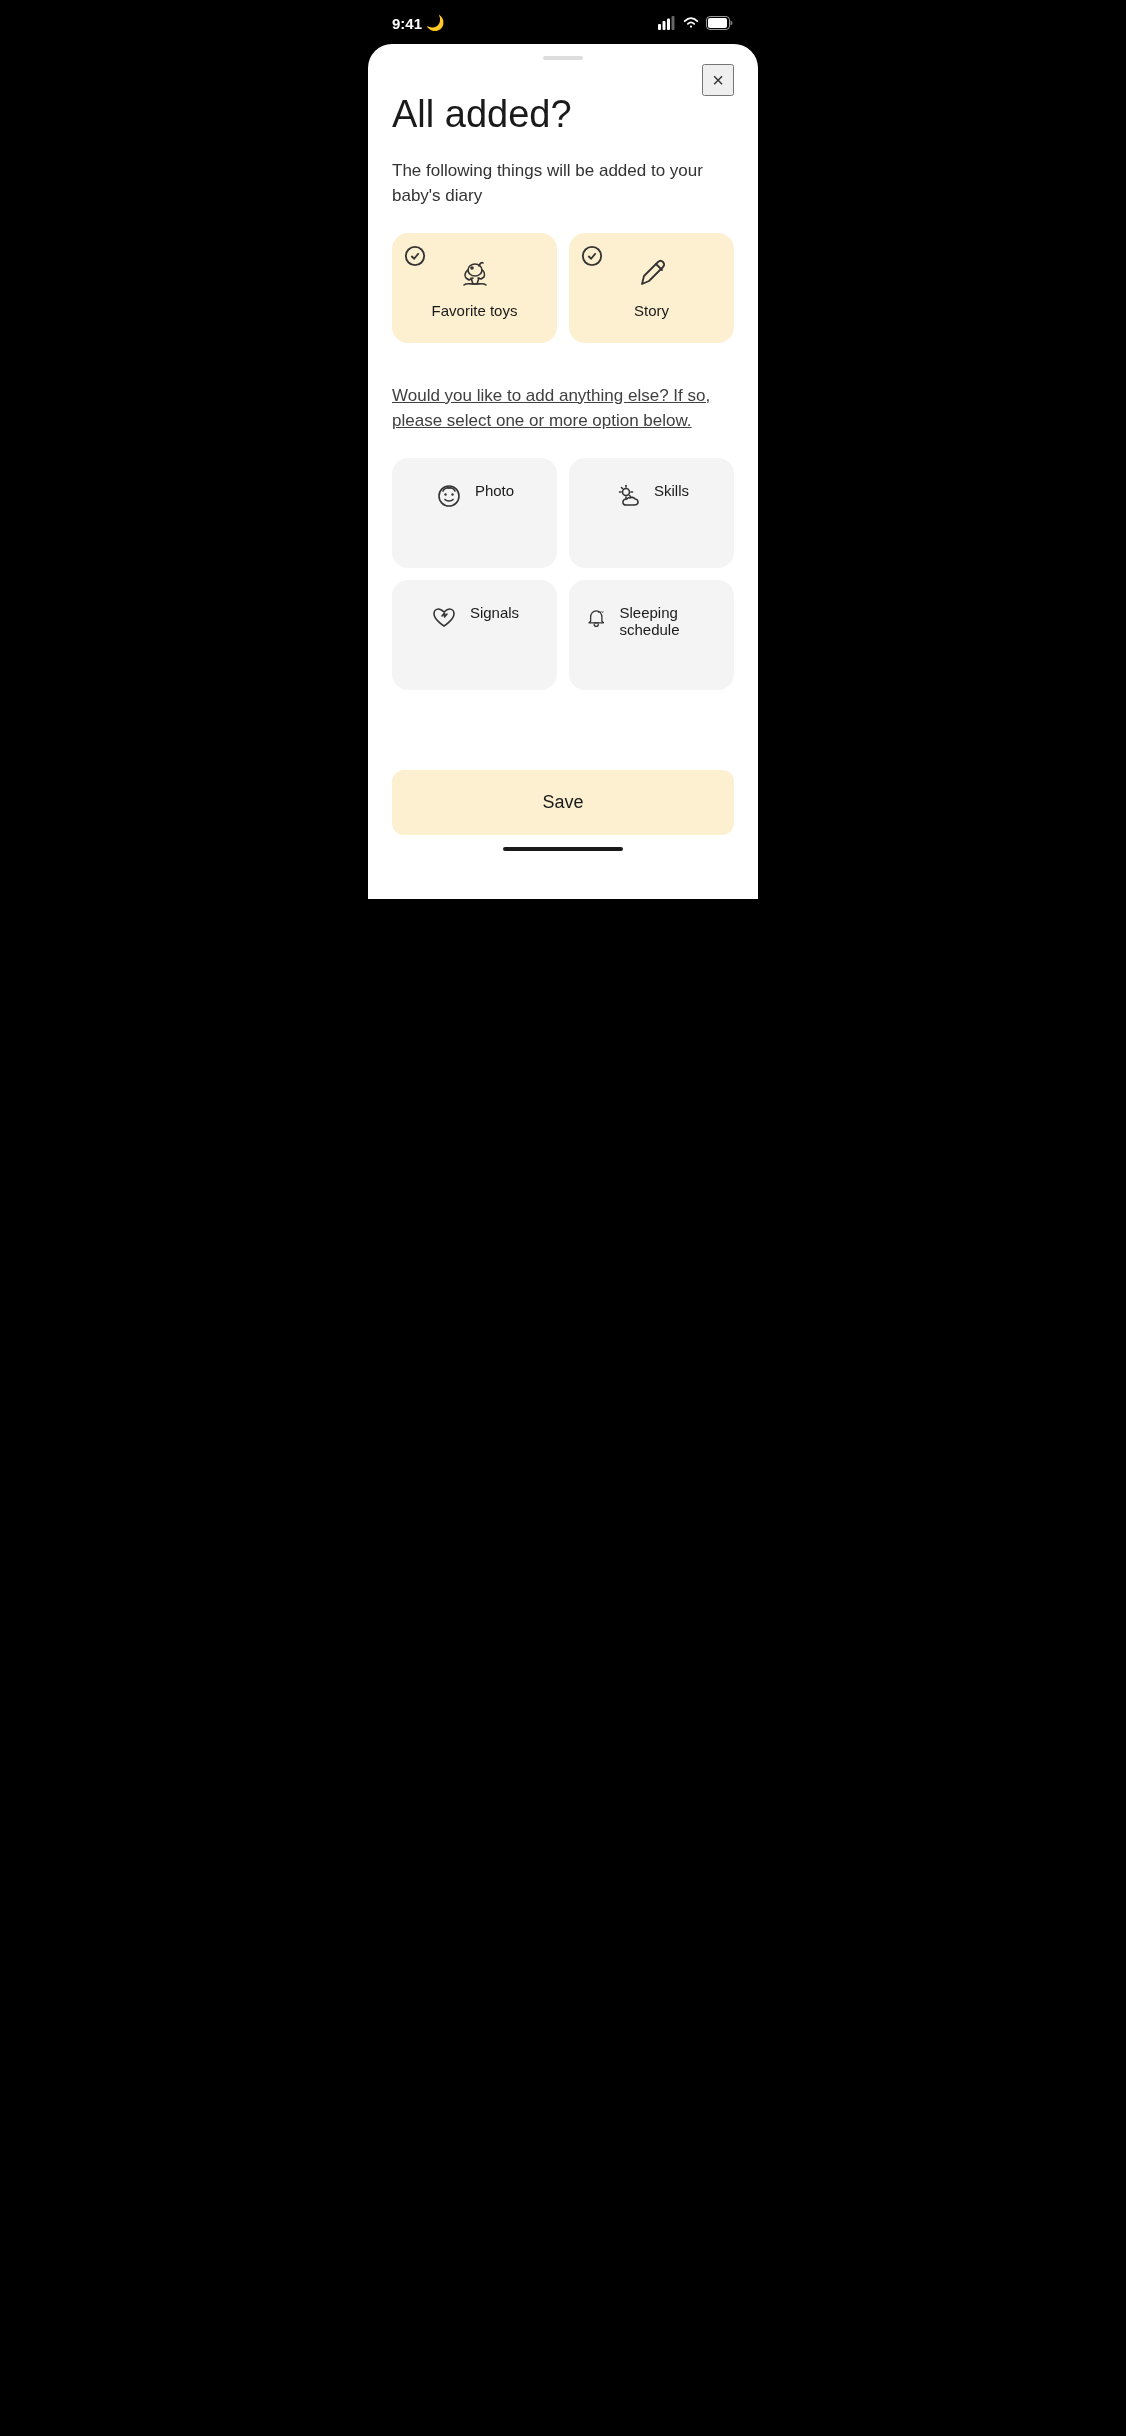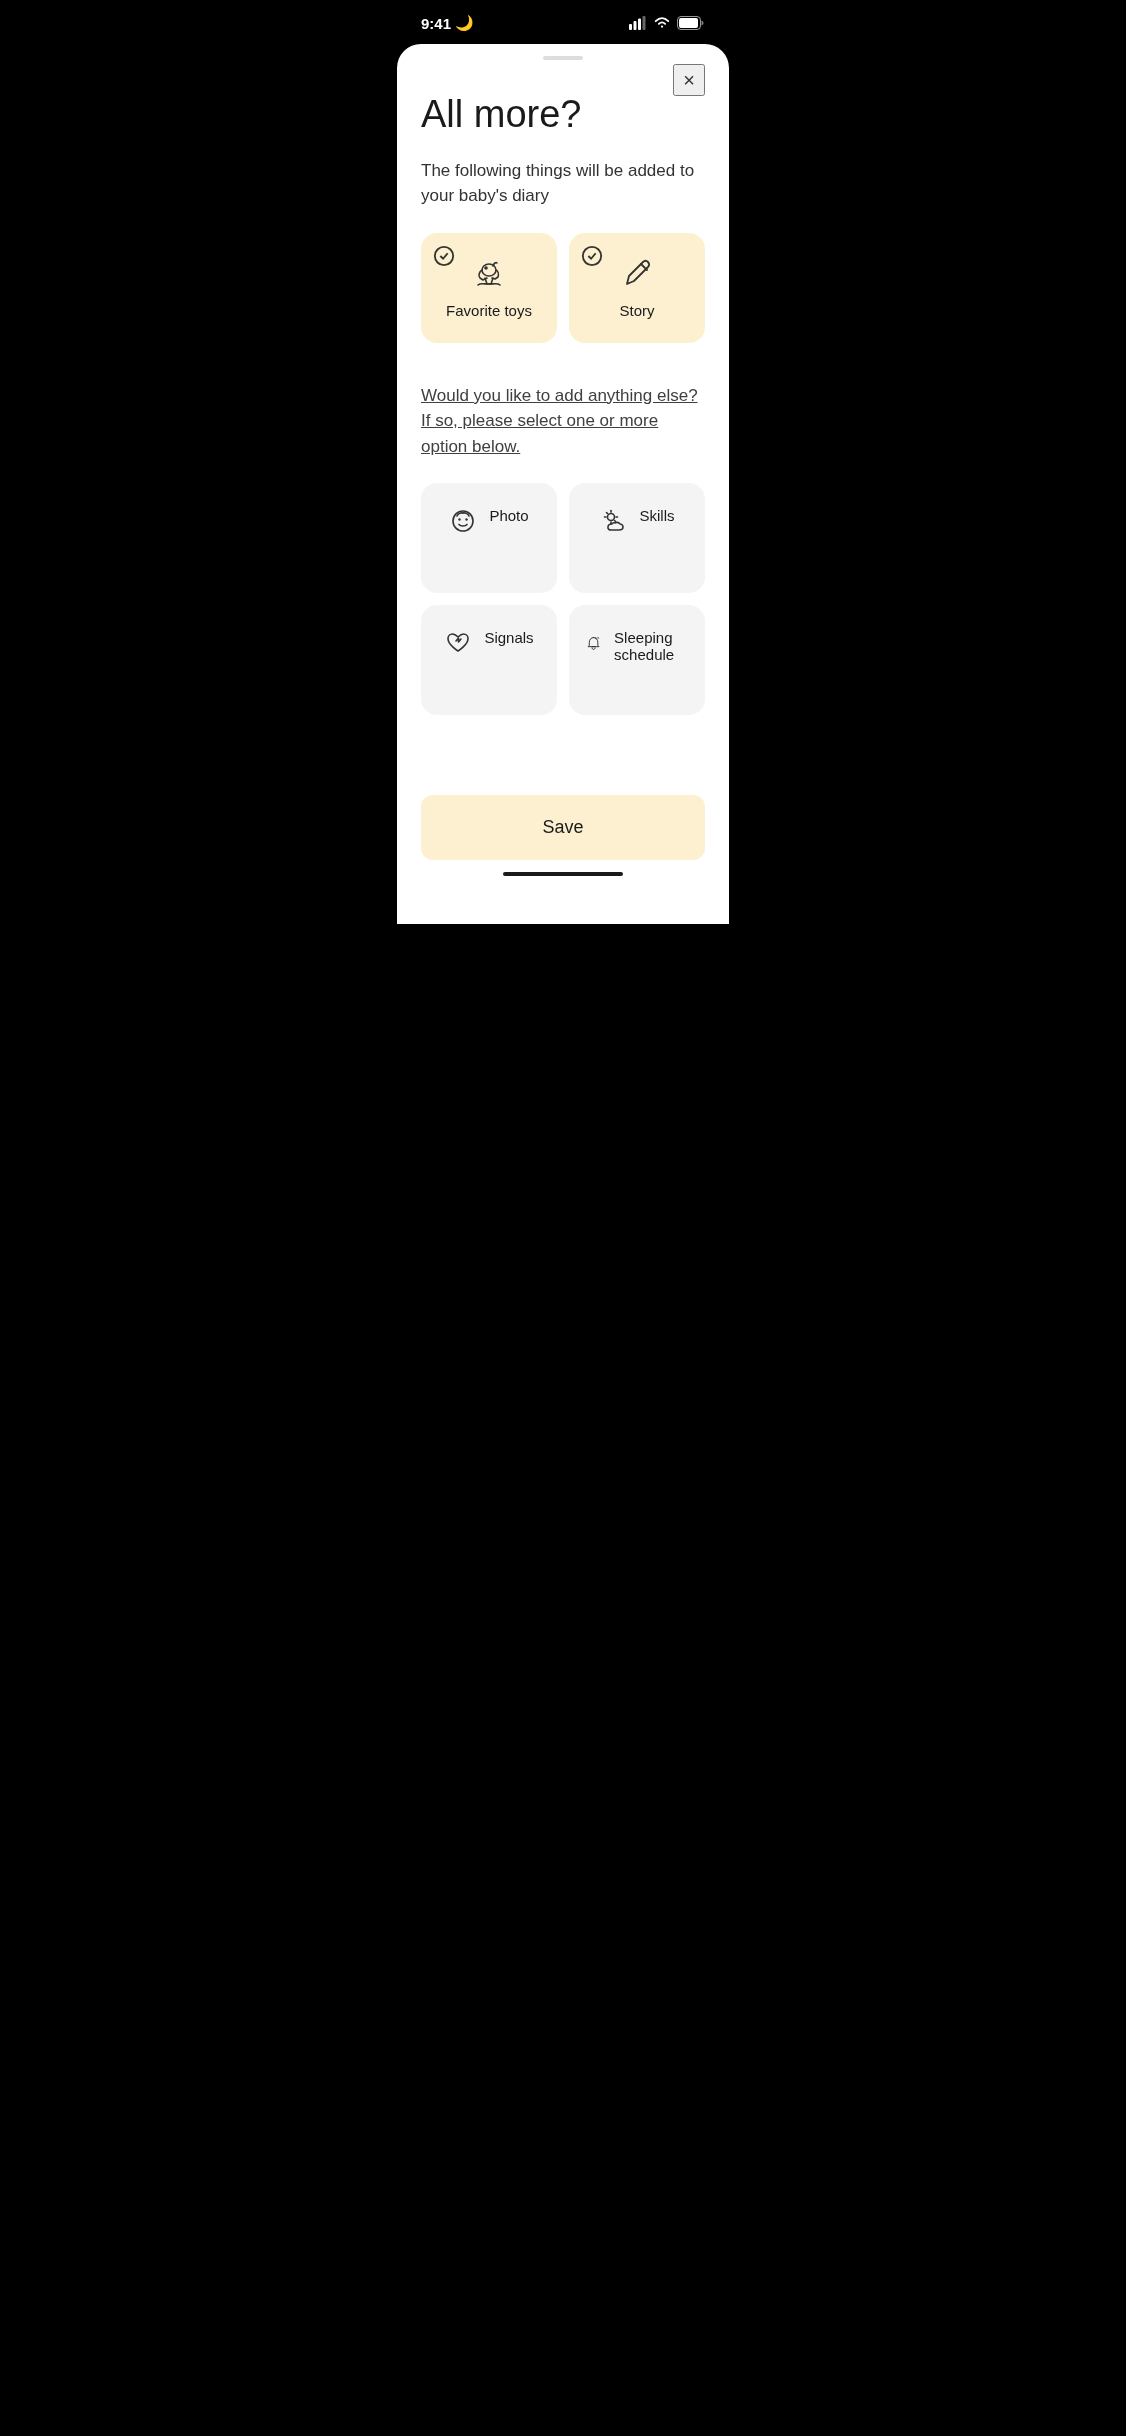--- a/index.html
+++ b/index.html
@@ -8,21 +8,21 @@
     body {
       background: #000;
       display: flex;
       justify-content: center;
       align-items: flex-start;
       min-height: 100vh;
       font-family: -apple-system, BlinkMacSystemFont, 'Helvetica Neue', sans-serif;
     }
 
     .phone {
-      width: 332px;
+      width: 390px;
       min-height: 844px;
       background: #000;
       position: relative;
       overflow: hidden;
     }
 
     
     .status-bar {
       background: #000;
       color: #fff;
@@ -251,21 +251,21 @@
     <div class="drag-handle-area">
       <div class="drag-handle"></div>
     </div>
 
     
     <button class="close-btn">
       <span>×</span>
     </button>
 
     
-    <h1 class="title">All more?</h1>
+    <h1 class="title">All added?</h1>
 
     
     <p class="subtitle">The following things will be added to your baby's diary</p>
 
     
     <div class="items-grid">
 
       <div class="selected-item">
         <svg class="check-icon" viewBox="0 0 24 24" fill="none" stroke="#333" stroke-width="2">
           <circle cx="12" cy="12" r="10"></circle>

